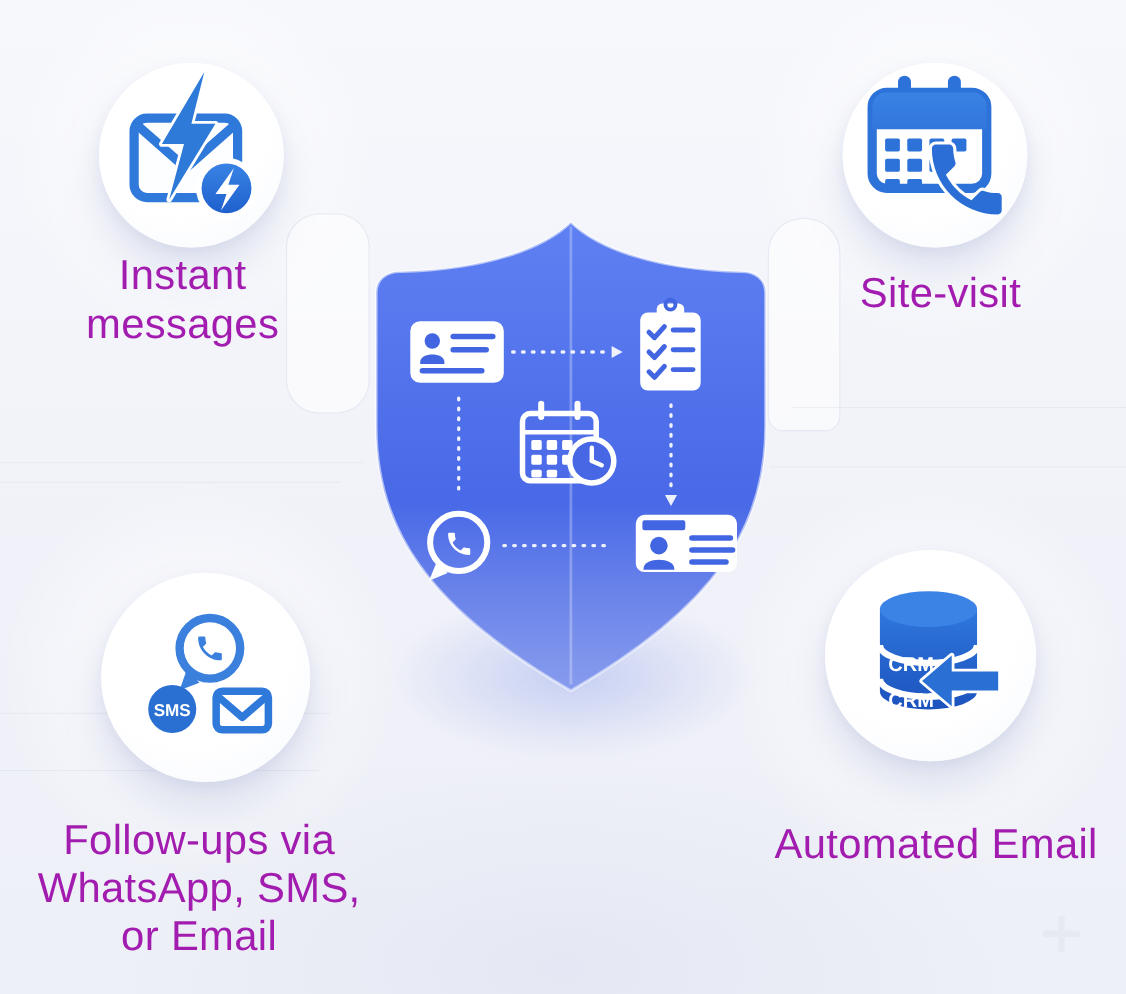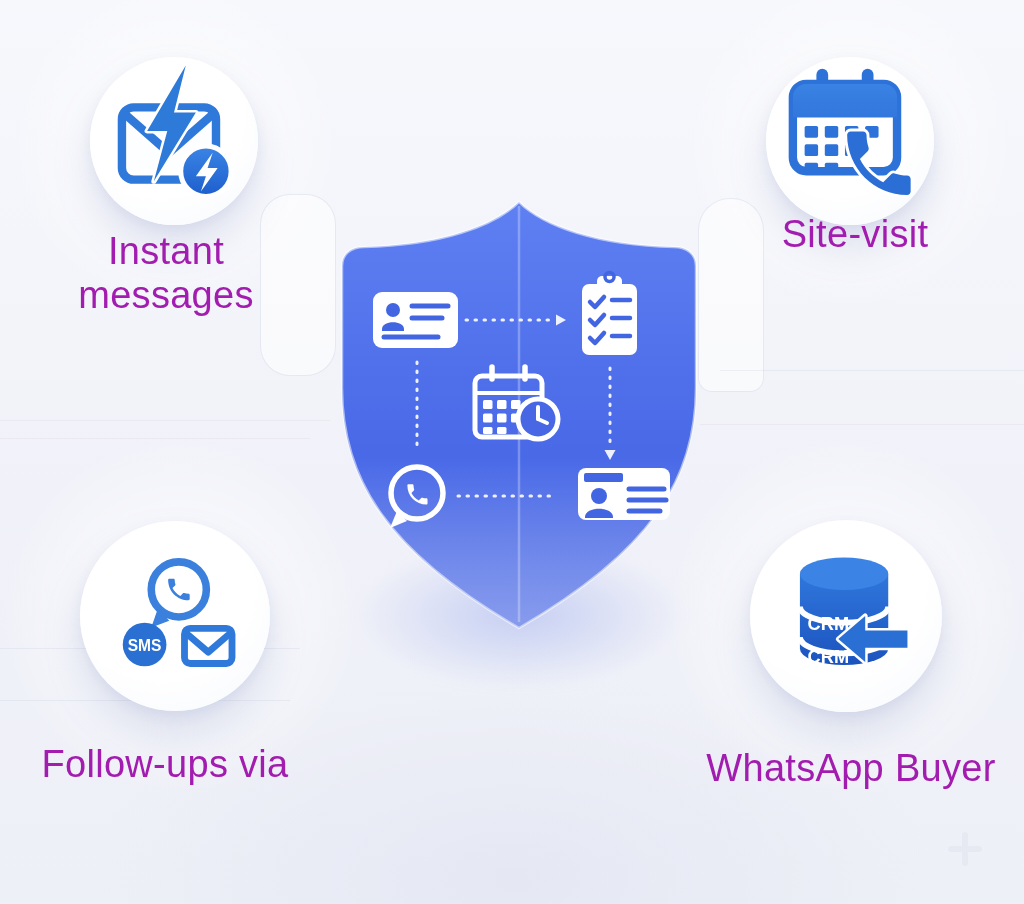--- a/index.html
+++ b/index.html
@@ -110,41 +110,41 @@
         <rect x="23" y="63" width="8" height="4" rx="1"></rect>
           <rect x="35" y="63" width="8" height="4" rx="1"></rect>
       </g>
     </g>
     <g transform="translate(42,38) scale(2.1)">
       <path d="M6.62 10.79c1.44 2.83 3.76 5.14 6.59 6.59l2.2-2.2c.27-.27.67-.36 1.02-.24 1.12.37 2.33.57 3.57.57.55 0 1 .45 1 1V20c0 .55-.45 1-1 1-9.39 0-17-7.61-17-17 0-.55.45-1 1-1h3.5c.55 0 1 .45 1 1 0 1.25.2 2.45.57 3.57.11.35.03.74-.25 1.02l-2.2 2.2z" fill="#2b6fd6" stroke="#ffffff" stroke-width="1.6" paint-order="stroke"></path>
     </g>
   </svg>
 </div>
 
-<div class="badge" style="left:80px;top:521px;width:190px;height:190px;">
+<div class="badge" style="left:92px;top:521px;width:190px;height:190px;">
   <svg viewBox="0 0 100 100">
     <g>
       <circle cx="52" cy="36" r="14.5" fill="none" stroke="#3a80dc" stroke-width="4"></circle>
       <path d="M41 46 L37.5 56 L47 52.5 Z" fill="#3a80dc"></path>
       <g transform="translate(44.5,28.5) scale(0.63)">
         <path d="M6.62 10.79c1.44 2.83 3.76 5.14 6.59 6.59l2.2-2.2c.27-.27.67-.36 1.02-.24 1.12.37 2.33.57 3.57.57.55 0 1 .45 1 1V20c0 .55-.45 1-1 1-9.39 0-17-7.61-17-17 0-.55.45-1 1-1h3.5c.55 0 1 .45 1 1 0 1.25.2 2.45.57 3.57.11.35.03.74-.25 1.02l-2.2 2.2z" fill="#3a80dc"></path>
       </g>
     </g>
     <g>
       <circle cx="34" cy="65" r="11.5" fill="#2a70d2"></circle>
       <text x="34" y="68.4" font-size="8.2" font-weight="bold" fill="#ffffff" text-anchor="middle" font-family="Liberation Sans, sans-serif">SMS</text>
     </g>
     <g>
       <rect x="55" y="56.5" width="25" height="18.5" rx="3" fill="#ffffff" stroke="#2e79da" stroke-width="3.6"></rect>
       <path d="M57 60 L67.5 69 L78 60" fill="none" stroke="#2e79da" stroke-width="3.6" stroke-linecap="round" stroke-linejoin="round"></path>
     </g>
   </svg>
 </div>
 
-<div class="badge" style="left:750px;top:520px;width:192px;height:192px;">
+<div class="badge" style="left:750px;top:500px;width:192px;height:192px;">
   <svg viewBox="0 0 100 100">
     <defs>
       <linearGradient id="dbGrad" x1="0" y1="0" x2="0" y2="1">
         <stop offset="0" stop-color="#2f77dc"></stop>
           <stop offset="1" stop-color="#1c53be"></stop>
       </linearGradient>
     </defs>
     <g>
       <path d="M26 28 v39 a23 8.5 0 0 0 46 0 v-39 z" fill="url(#dbGrad)"></path>
       <ellipse cx="49" cy="28" rx="23" ry="8.5" fill="#3b84e6"></ellipse>
@@ -157,30 +157,32 @@
       <polygon points="46,62 60,50 60,57.5 82,57.5 82,66.5 60,66.5 60,74" fill="#2a6fd4" stroke="#ffffff" stroke-width="2.6" paint-order="stroke" stroke-linejoin="round"></polygon>
     </g>
   </svg>
 </div>
 
 <div class="label" style="left:14px;top:229px;width:304px;">
   <div>Instant</div>
   <div>messages</div>
 </div>
 
-<div class="label" style="left:703px;top:212px;width:304px;">
+<div class="label" style="left:703px;top:245px;width:304px;">
   <div>Site-visit</div>
 </div>
 
-<div class="label" style="left:12px;top:742px;width:306px;">
+<div class="label" style="left:28px;top:742px;width:306px;">
   <div>Follow-ups via</div>
+  <div>WhatsApp, SMS,</div>
+  <div>or Email</div>
 </div>
 
 <div class="label" style="left:698px;top:746px;width:306px;">
-  <div>WhatsApp Buyer</div>
+  <div>Automated Email</div>
 </div>
 
 <div class="shield-glow"></div>
 <div class="shield-wrap">
   <svg viewBox="0 0 386 442" width="386" height="442">
     <defs>
       <linearGradient id="shieldGrad" x1="0" y1="0" x2="0" y2="1">
         <stop offset="0" stop-color="#5f80f2"></stop>
         <stop offset="0.55" stop-color="#4a6ae8"></stop>
         <stop offset="1" stop-color="#4060e2"></stop>

